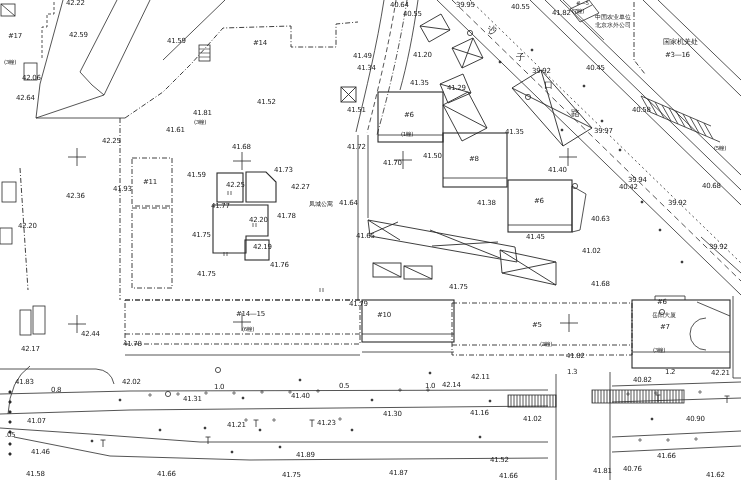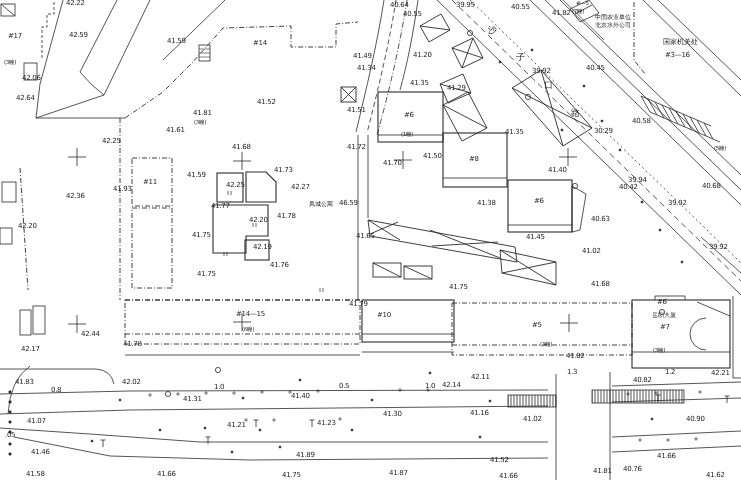--- a/index.html
+++ b/index.html
@@ -253,22 +253,22 @@
       <span class="lbl e" style="left: 347px; top: 110px;">41.51</span>
       <span class="lbl e" style="left: 193px; top: 113px;">41.81</span>
       <span class="lbl sm" style="left: 194px; top: 122px;">(3幢)</span>
       <span class="lbl e" style="left: 166px; top: 130px;">41.61</span>
       <span class="lbl e" style="left: 102px; top: 141px;">42.25</span>
       <span class="lbl e" style="left: 357px; top: 68px;">41.34</span>
       <span class="lbl e" style="left: 413px; top: 55px;">41.20</span>
       <span class="lbl e" style="left: 410px; top: 83px;">41.35</span>
       <span class="lbl e" style="left: 447px; top: 88px;">41.29</span>
       <span class="lbl e" style="left: 505px; top: 132px;">41.35</span>
-      <span class="lbl e" style="left: 594px; top: 131px;">30.29</span>
-      <span class="lbl e" style="left: 632px; top: 121px;">40.58</span>
+      <span class="lbl e" style="left: 594px; top: 131px;">39.97</span>
+      <span class="lbl e" style="left: 632px; top: 110px;">40.58</span>
       <span class="lbl sm" style="left: 714px; top: 148px;">(5幢)</span>
       <span class="lbl e" style="left: 628px; top: 164px; margin-top: 16px;">39.94</span>
       <span class="lbl e" style="left: 619px; top: 187px;">40.42</span>
       <span class="lbl e" style="left: 702px; top: 186px;">40.68</span>
       <span class="lbl e" style="left: 668px; top: 203px;">39.92</span>
       <span class="lbl e" style="left: 709px; top: 247px;">39.92</span>
       <span class="lbl e" style="left: 591px; top: 219px;">40.63</span>
       <span class="lbl e" style="left: 113px; top: 189px;">41.93</span>
       <span class="lbl e" style="left: 66px; top: 196px;">42.36</span>
       <span class="lbl e" style="left: 18px; top: 226px;">42.20</span>
@@ -283,21 +283,21 @@
       <span class="lbl e" style="left: 277px; top: 216px;">41.78</span>
       <span class="lbl e" style="left: 192px; top: 235px;">41.75</span>
       <span class="lbl e" style="left: 253px; top: 247px;">42.19</span>
       <span class="lbl e" style="left: 270px; top: 265px;">41.76</span>
       <span class="lbl e" style="left: 197px; top: 274px;">41.75</span>
       <span class="lbl e" style="left: 347px; top: 147px;">41.72</span>
       <span class="lbl e" style="left: 423px; top: 156px;">41.50</span>
       <span class="lbl b" style="left: 469px; top: 159px;">#8</span>
       <span class="lbl e" style="left: 383px; top: 163px;">41.70</span>
       <span class="lbl cn6" style="left: 309px; top: 204px;">凤城公寓</span>
-      <span class="lbl e" style="left: 339px; top: 203px;">46.59</span>
+      <span class="lbl e" style="left: 339px; top: 203px;">41.64</span>
       <span class="lbl e" style="left: 477px; top: 203px;">41.38</span>
       <span class="lbl e" style="left: 356px; top: 236px;">41.65</span>
       <span class="lbl e" style="left: 548px; top: 170px;">41.40</span>
       <span class="lbl b" style="left: 534px; top: 201px;">#6</span>
       <span class="lbl b" style="left: 404px; top: 115px;">#6</span>
       <span class="lbl sm" style="left: 401px; top: 134px;">(1幢)</span>
       <span class="lbl e" style="left: 526px; top: 237px;">41.45</span>
       <span class="lbl e" style="left: 582px; top: 251px;">41.02</span>
       <span class="lbl e" style="left: 591px; top: 284px;">41.68</span>
       <span class="lbl e" style="left: 349px; top: 288px; margin-top: 16px;">41.79</span>

